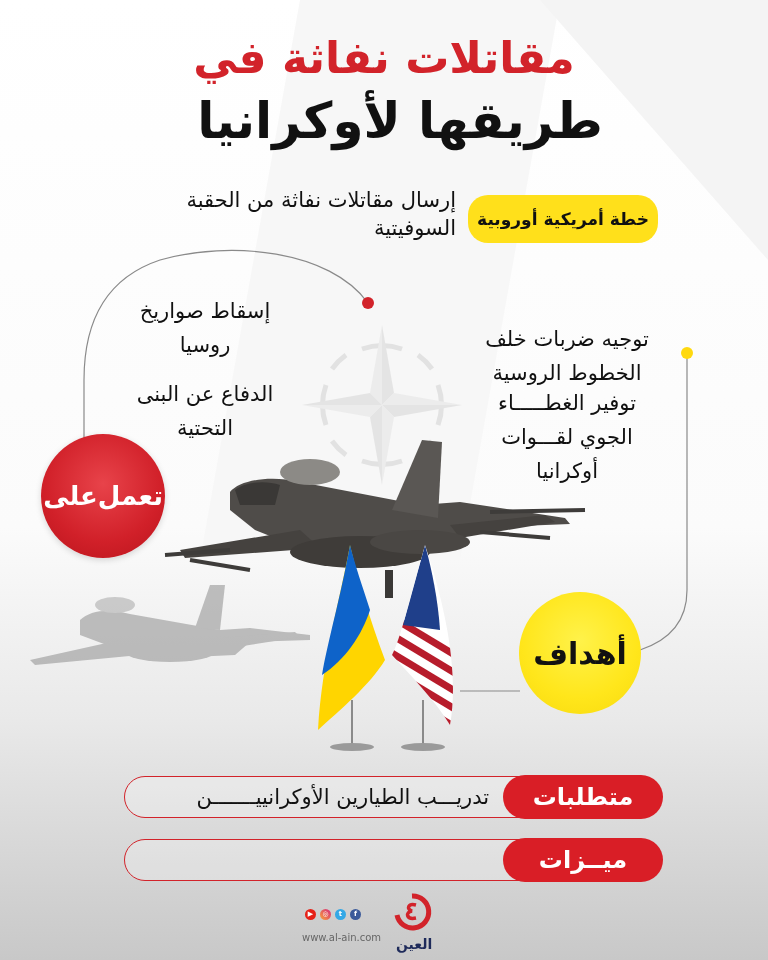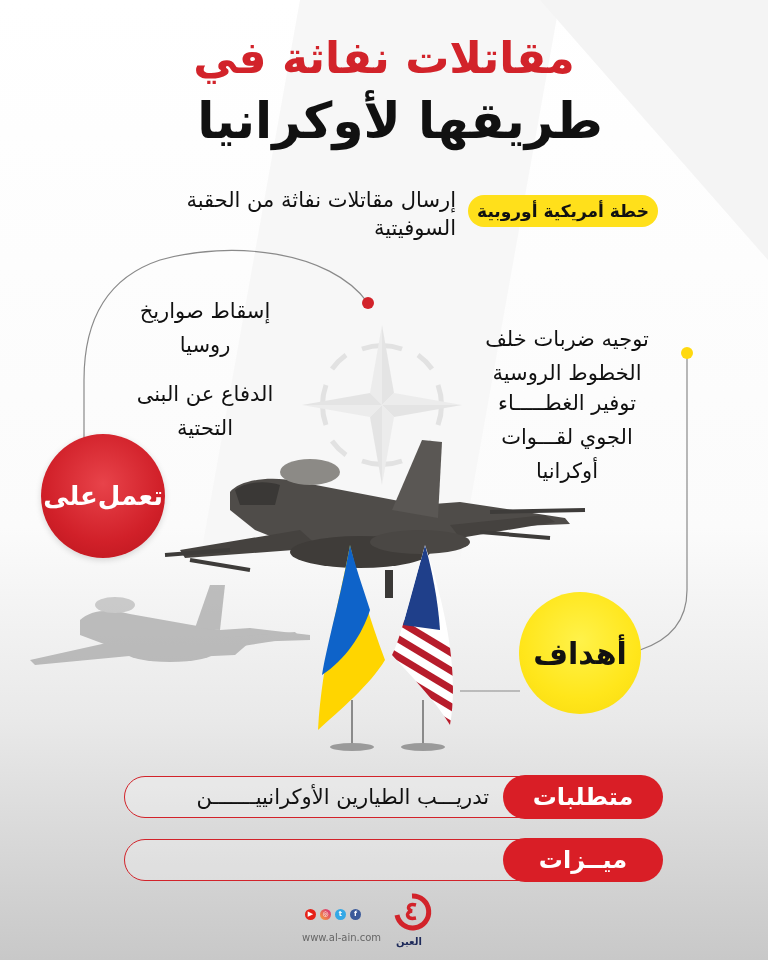--- a/index.html
+++ b/index.html
@@ -5,21 +5,21 @@
   html, body { margin:0; padding:0; }
   body {
     width:768px; height:960px; overflow:hidden; position:relative;
     font-family:"DejaVu Sans", sans-serif;
     background: linear-gradient(180deg,#ffffff 0%,#fbfbfb 55%,#e9e9e9 75%,#c8c8c8 100%);
   }
   .bgshape { position:absolute; pointer-events:none; }
   .abs { position:absolute; }
   .title1 { top:32px; left:0; width:768px; text-align:center; font-size:44px; font-weight:bold; color:#d2232a; direction:rtl; letter-spacing:0; }
   .title2 { top:92px; left:16px; width:768px; text-align:center; font-size:50px; font-weight:bold; color:#111; direction:rtl; }
-  .plan-pill { top:195px; left:468px; width:190px; height:32px; background:#ffe01b; border-radius:20px; display:flex; align-items:center; justify-content:center; font-size:17px; font-weight:bold; color:#111; direction:rtl; }
+  .plan-pill { top:195px; left:468px; width:190px; height:48px; background:#ffe01b; border-radius:20px; display:flex; align-items:center; justify-content:center; font-size:17px; font-weight:bold; color:#111; direction:rtl; }
   .plan-desc { top:186px; left:140px; width:316px; text-align:right; direction:rtl; font-size:21px; line-height:28px; color:#111; }
   .goal-text { direction:rtl; text-align:center; font-size:21px; line-height:34px; color:#111; }
   .red-circle { top:434px; left:41px; width:124px; height:124px; border-radius:50%; background: radial-gradient(circle at 50% 40%,#e8434a 0%,#d12029 60%,#b8141c 100%); display:flex; align-items:center; justify-content:center; color:#fff; font-size:26px; font-weight:bold; line-height:36px; direction:rtl; box-shadow:0 2px 6px rgba(0,0,0,0.15); }
   .yellow-circle { top:592px; left:519px; width:122px; height:122px; border-radius:50%; background: radial-gradient(circle at 50% 40%,#fff24a 0%,#ffe61b 60%,#f7d90d 100%); display:flex; align-items:center; justify-content:center; color:#111; font-size:30px; font-weight:bold; direction:rtl; }
   .row { left:124px; width:536px; height:40px; border:1.5px solid #d2232a; border-radius:22px; background:rgba(255,255,255,0.25); direction:rtl; }
   .row-tag { position:absolute; right:-2px; top:-2px; height:44px; width:160px; background:#d91e26; border-radius:22px; color:#fff; font-size:24px; font-weight:bold; display:flex; align-items:center; justify-content:center; }
   .row-text { position:absolute; right:172px; top:0; height:40px; line-height:40px; font-size:21px; color:#111; white-space:nowrap; }
   .footer-site { top:932px; left:302px; font-size:10px; color:#666; font-family:"DejaVu Sans", sans-serif; }
   .soc { width:11px; height:11px; border-radius:50%; display:inline-block; color:#fff; font-size:7px; text-align:center; line-height:11px; font-weight:bold; }
 </style>
@@ -177,13 +177,13 @@
   <span class="soc" style="background:linear-gradient(45deg,#f9a43a,#d6287a);">◎</span>
   <span class="soc" style="background:#33a8e6;">t</span>
   <span class="soc" style="background:#3b5a9a;">f</span>
 </div>
 <div class="abs footer-site">www.al-ain.com</div>
 
 <svg class="abs" width="40" height="42" viewBox="0 0 40 42" style="left:392px;top:893px;">
   <path d="M20,3 A16,16 0 1 1 5,22" fill="none" stroke="#d2232a" stroke-width="5"></path>
   <path d="M24,12 C16,10 14,16 20,18 C13,19 14,27 24,25" fill="none" stroke="#d2232a" stroke-width="3.5"></path>
 </svg>
-<div class="abs" style="top:936px;left:396px;font-size:10px;font-weight:bold;color:#1e2a5a;direction:rtl;">العين</div>
+<div class="abs" style="top:936px;left:396px;font-size:14px;font-weight:bold;color:#1e2a5a;direction:rtl;">العين</div>
 
 </body></html>

